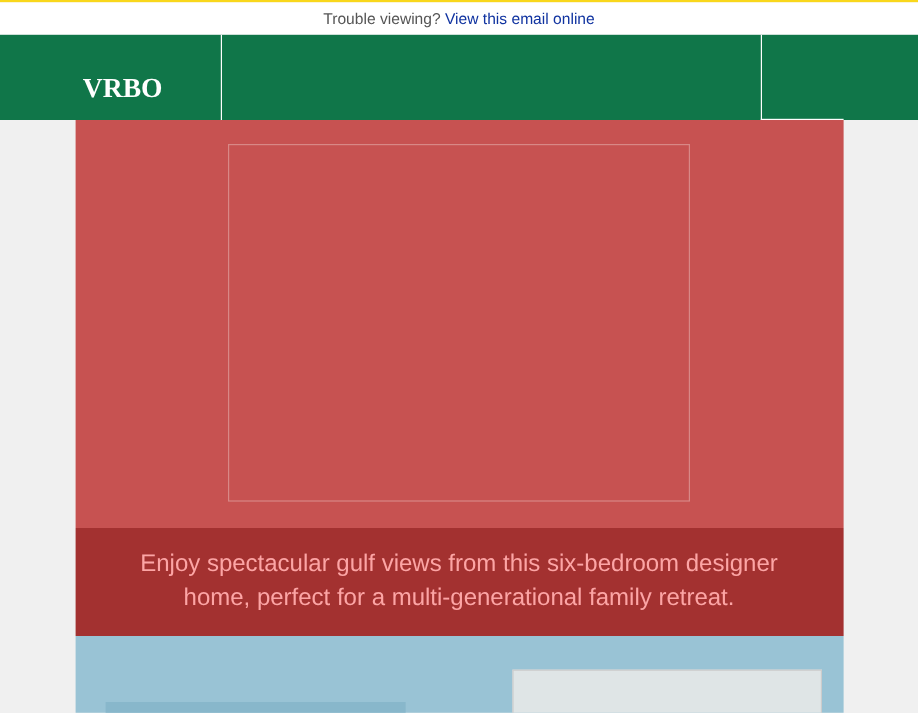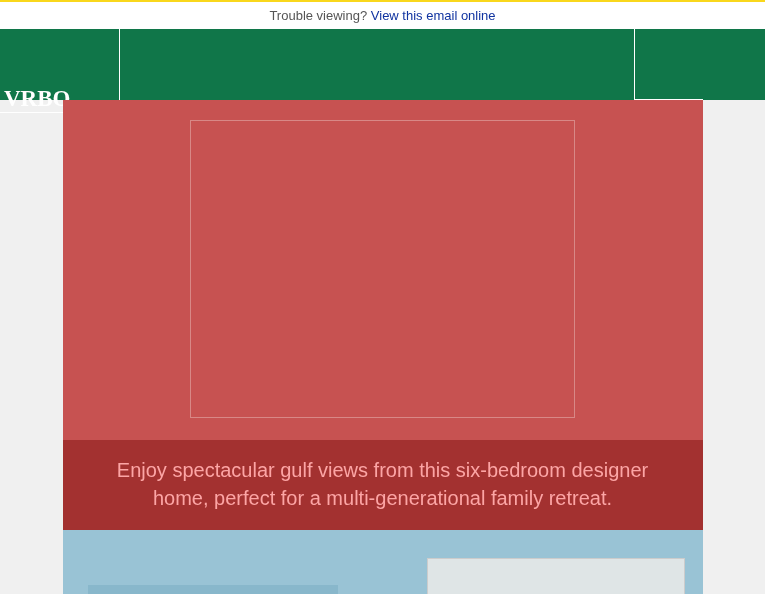--- a/index.html
+++ b/index.html
@@ -36,24 +36,25 @@
     .header-bar {
       width: 100%;
       height: 71px;
       background: #107649;
       display: flex;
       align-items: flex-start;
     }
     .logo-cell {
       width: 120px;
       height: 84px;
+      margin-left: 65px;
       border-right: 1px solid #ffffff;
       border-bottom: 1px solid #ffffff;
       display: flex;
-      align-items: flex-end;
+      align-items: center;
       padding: 6px 0 0 4px;
     }
     .logo-text {
       font-family: Georgia, 'Times New Roman', serif;
       color: #ffffff;
       font-size: 23px;
       font-weight: bold;
     }
     .header-spacer {
       flex: 1;

